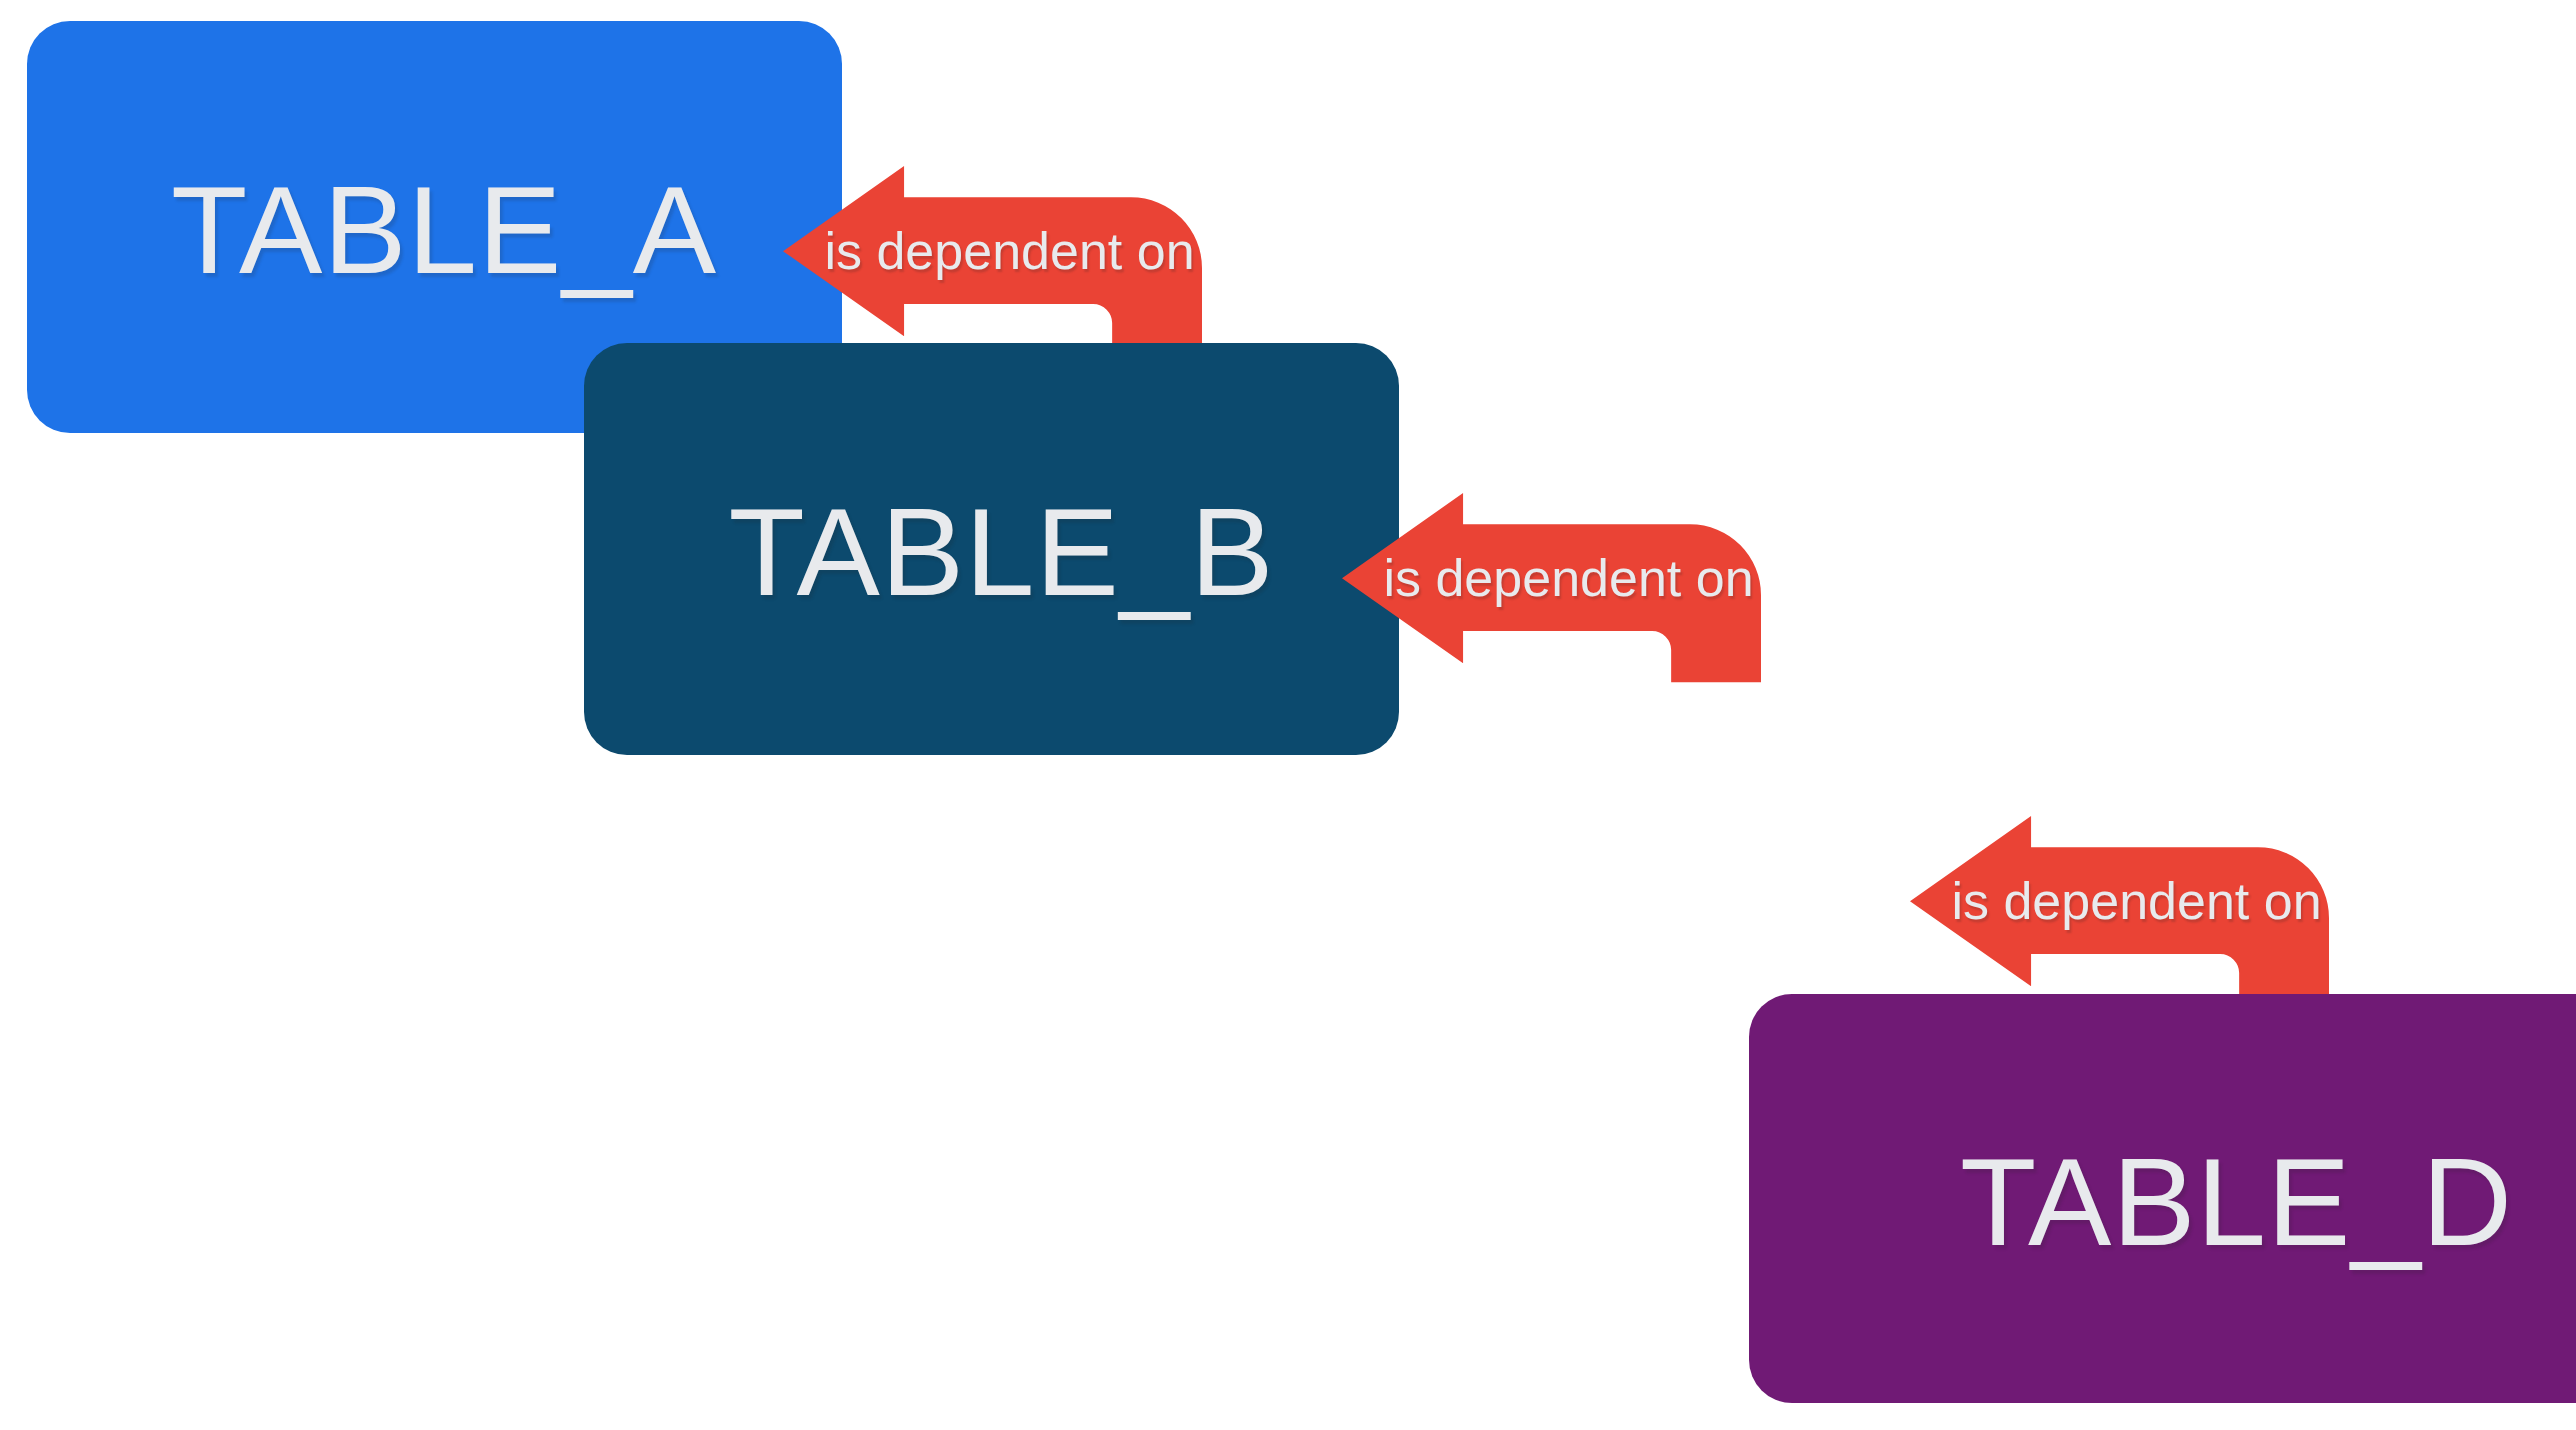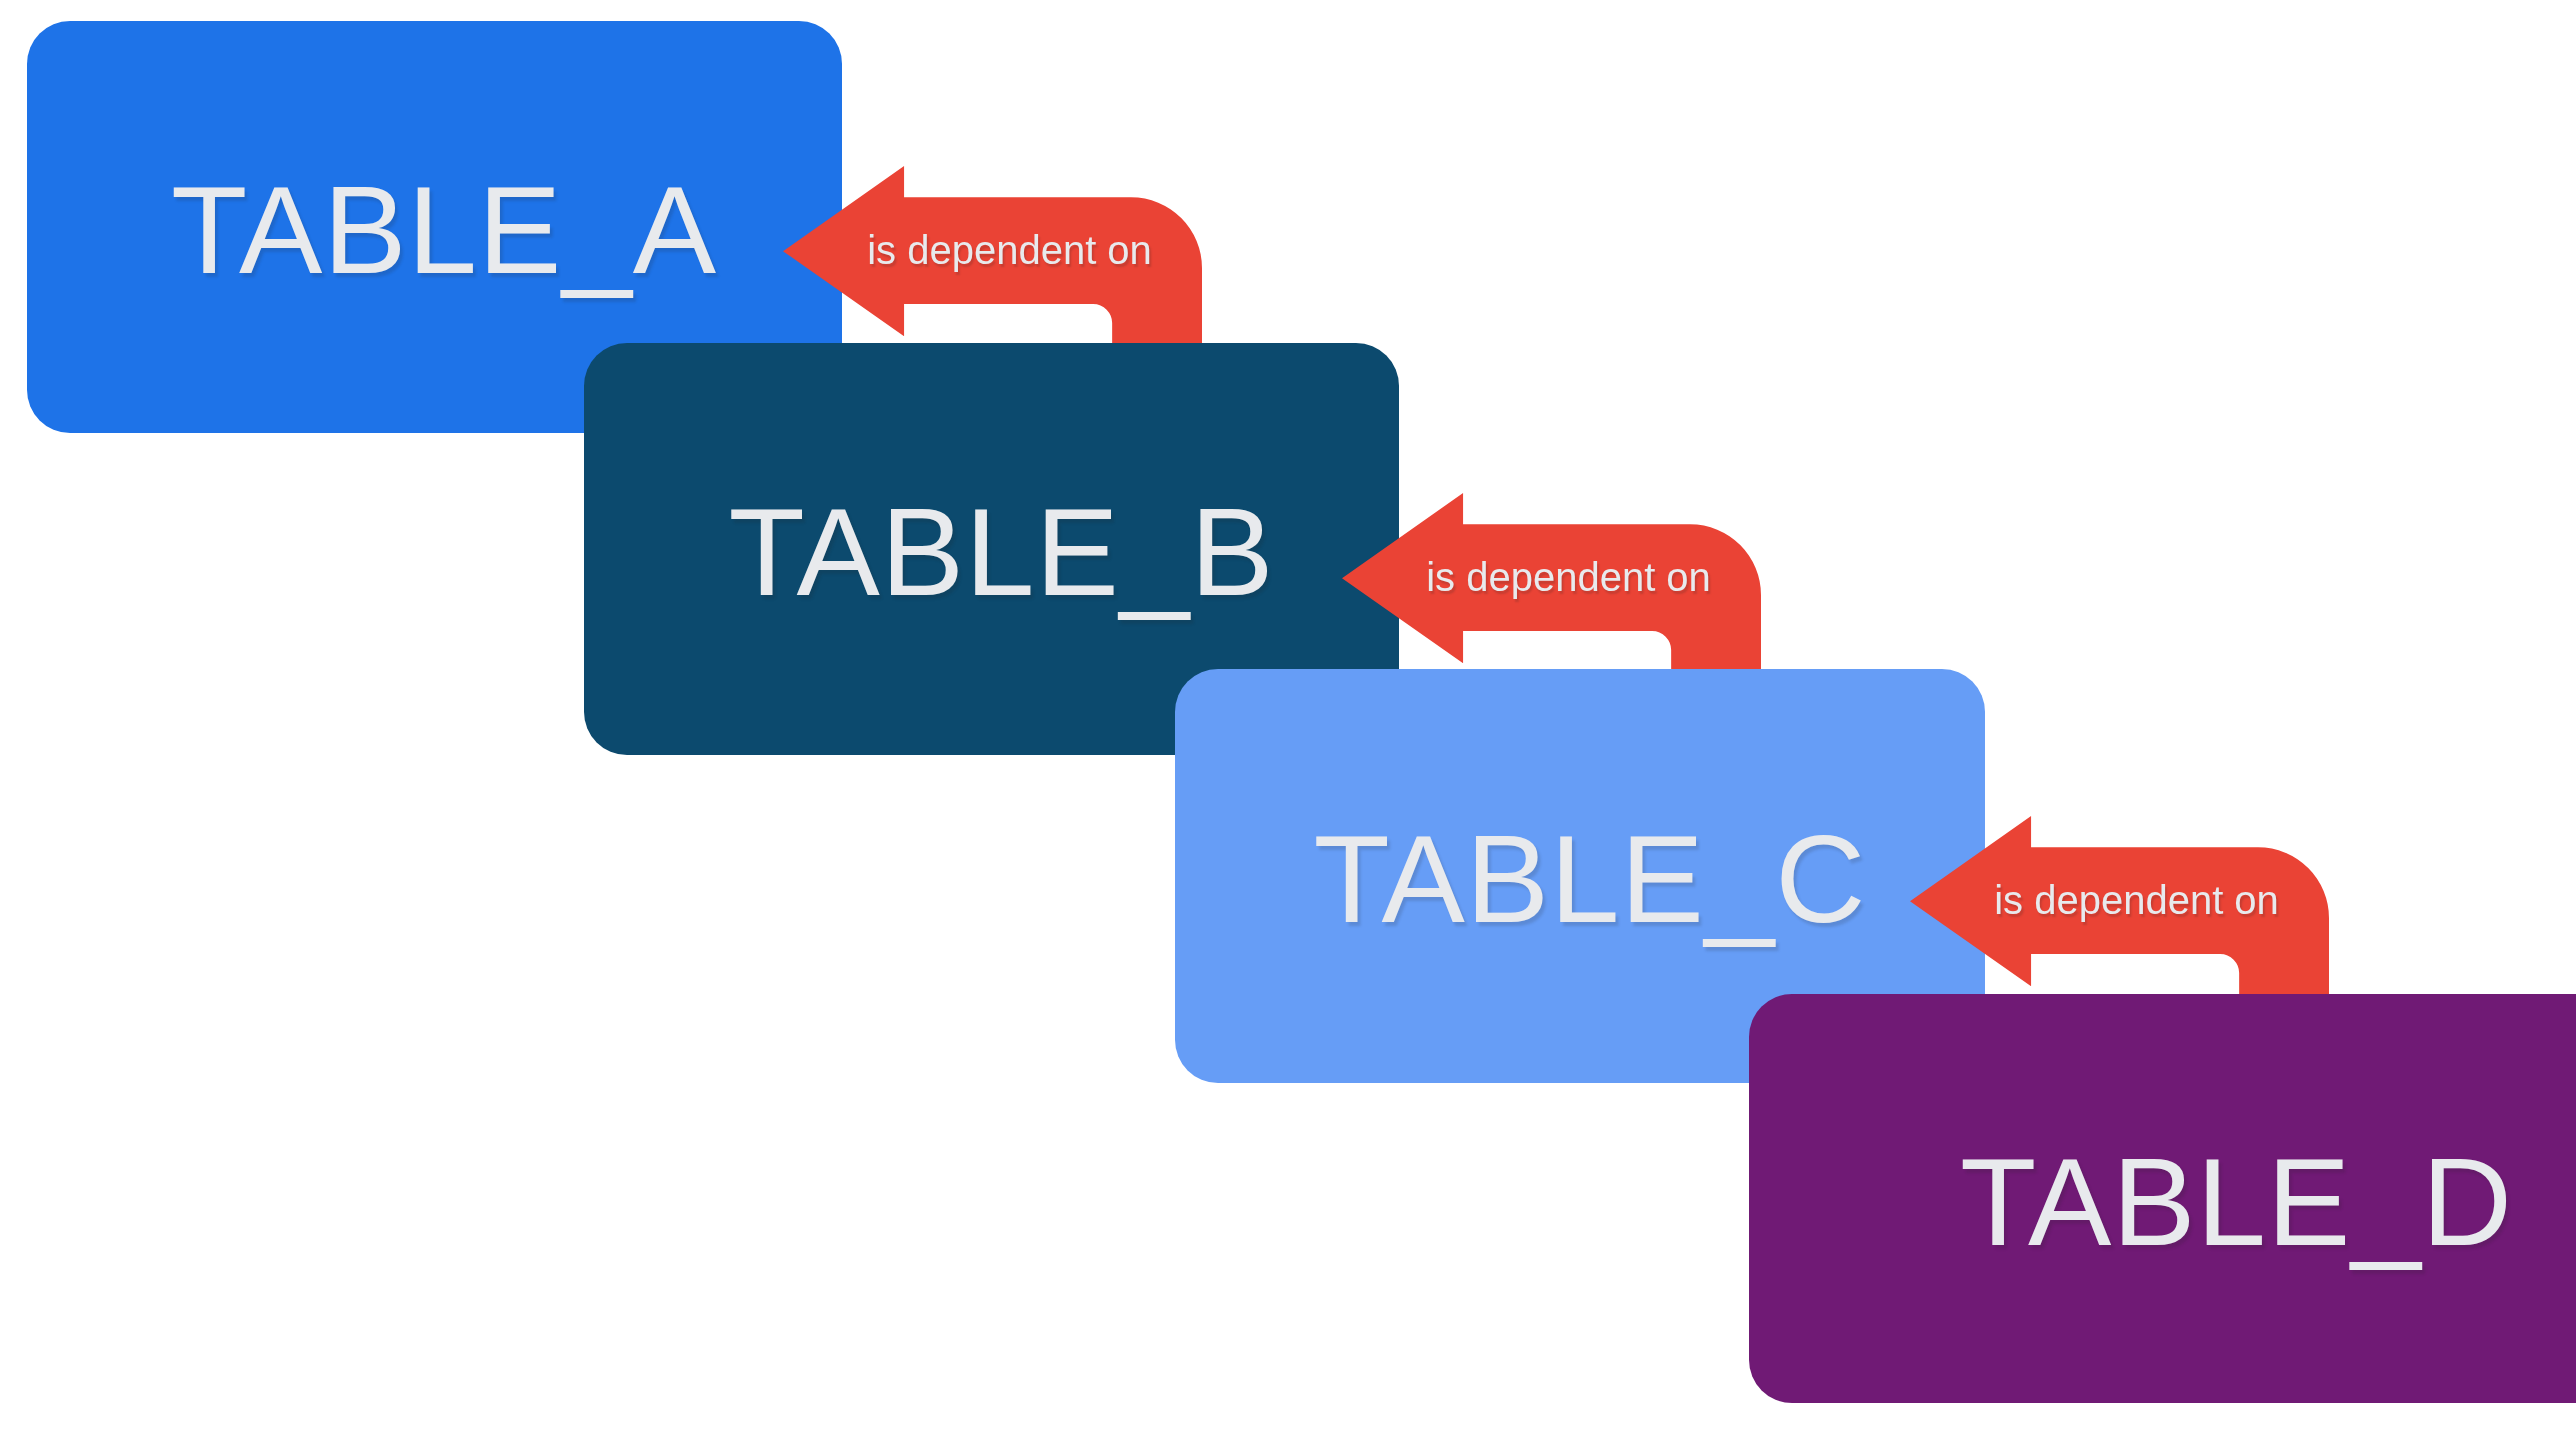--- a/index.html
+++ b/index.html
@@ -26,21 +26,21 @@
   }
   .dep-arrow{
     position:absolute;
     width:419px;height:193px;
   }
   .dep-arrow svg{position:absolute;left:0;top:0;display:block;}
   .arrow-label{
     position:absolute;
     left:45px;top:31px;width:363px;height:107px;
     display:flex;align-items:center;justify-content:center;
-    font-size:40px;
+    font-size:52px;
     font-weight:400;
     white-space:nowrap;
     text-shadow:1.9px 2.8px 1.9px rgba(32,33,36,0.18);
   }
 </style>
 </head>
 <body>
 
 <div class="canvas" id="canvas" style="background: rgb(255, 255, 255);">
     <div class="table-node" style="left: 26.5px; top: 21px; width: 815px; height: 412px; background: rgb(30, 115, 232);">
@@ -54,23 +54,20 @@
     </div>
     <div class="table-node" style="left: 584px; top: 343px; width: 815px; height: 412px; background: #0c4a6e;">
       <div class="table-label" style="color: rgb(232, 234, 237);">TABLE_B</div>
     </div>
     <div class="dep-arrow" style="left: 1342px; top: 493px;">
       <svg width="419" height="193" viewBox="0 0 443 204">
         <path d="M0,90 L128,0 L128,33 H368 A75,75 0 0 1 443,108 V200 H348 V166 A20,20 0 0 0 328,146 H128 L128,180 Z" fill="#ea4335"></path>
       </svg>
       <div class="arrow-label" style="color: rgb(232, 234, 237);">is dependent on</div>
     </div>
-    <div class="table-node" style="left: 1175px; top: 669px; width: 810px; height: 414px; background: rgb(102, 157, 246);">
-      <div class="table-label" style="color: rgb(232, 234, 237);">TABLE_C</div>
-    </div>
     <div class="dep-arrow" style="left: 1910px; top: 816px;">
       <svg width="419" height="193" viewBox="0 0 443 204">
         <path d="M0,90 L128,0 L128,33 H368 A75,75 0 0 1 443,108 V200 H348 V166 A20,20 0 0 0 328,146 H128 L128,180 Z" fill="#ea4335"></path>
       </svg>
       <div class="arrow-label" style="color: rgb(232, 234, 237);">is dependent on</div>
     </div>
     <div class="table-node" style="left: 1749px; top: 994px; width: 955px; height: 409px; background: #701a75;">
       <div class="table-label" style="color: rgb(232, 234, 237);">TABLE_D</div>
     </div>
   </div>

